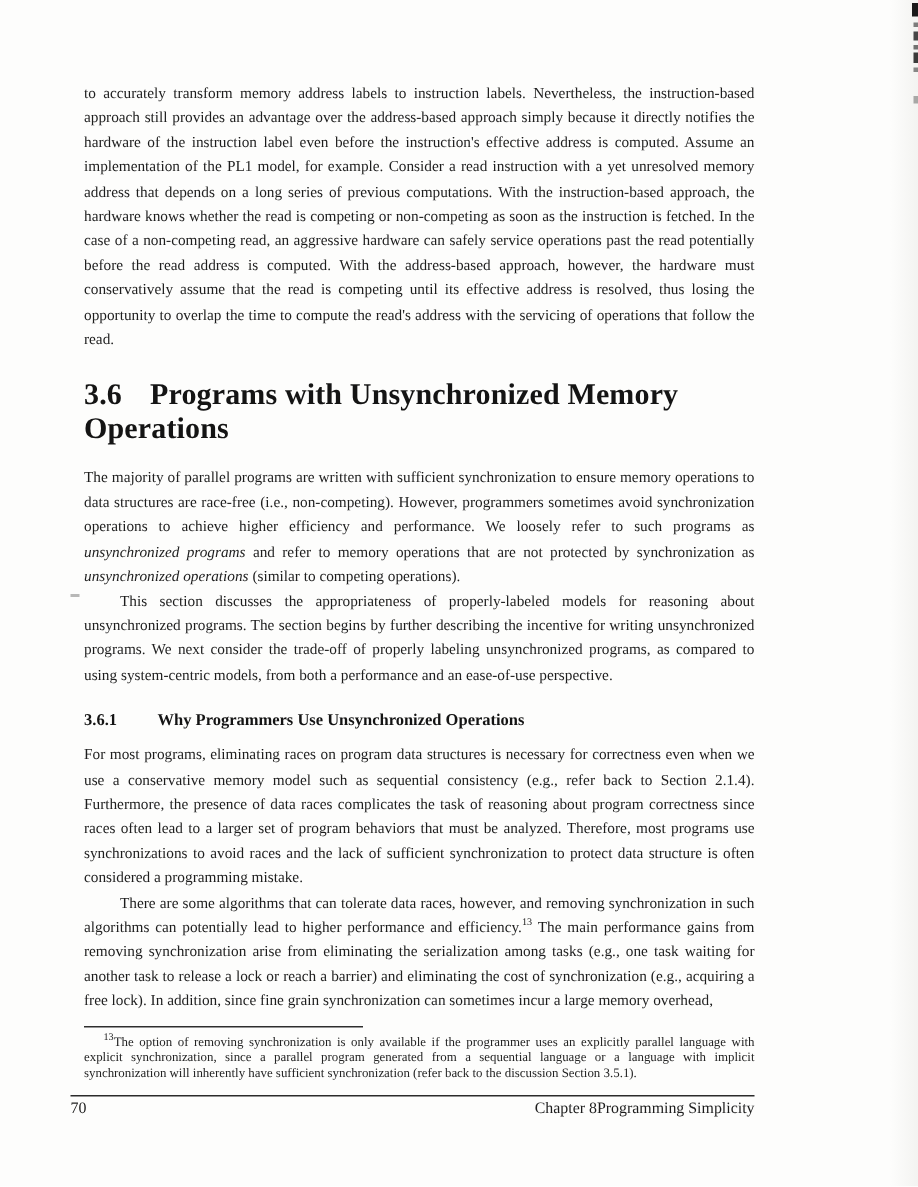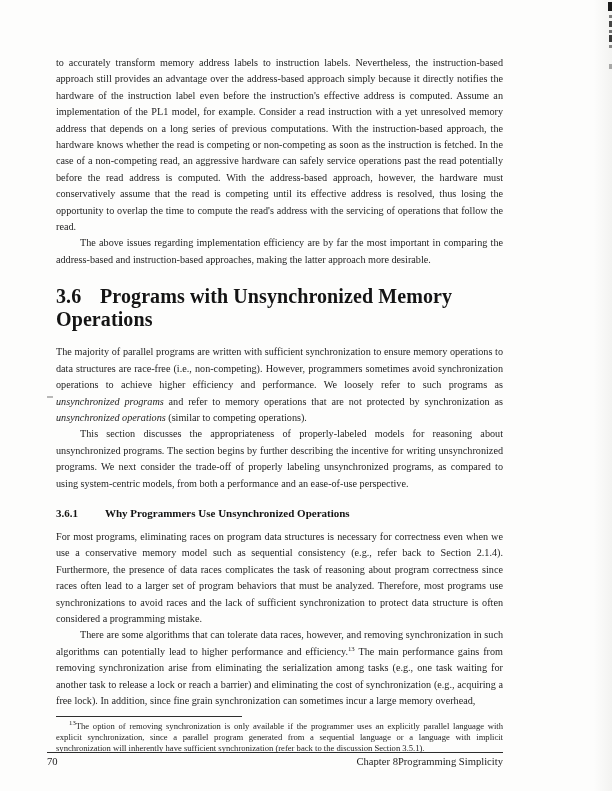--- a/index.html
+++ b/index.html
@@ -55,21 +55,21 @@
     margin: 0;
     font-size: 8.6px;
     line-height: 10.6px;
     text-align: justify;
     text-indent: 13px;
     color: #242424;
   }
   .page-footer {
     position: absolute;
     left: 47px;
-    top: 752px;
+    top: 730px;
     width: 456px;
   }
   .footer-rule { border-top: 1.3px solid #2b2b2b; height: 0; }
   .footer-row {
     display: flex;
     justify-content: space-between;
     align-items: baseline;
     padding-top: 3px;
     font-size: 10.6px;
     color: #1c1c1c;
@@ -105,21 +105,20 @@
       <i class="m4"></i>
       <i class="m5"></i>
       <i class="m6"></i>
       <i class="m7"></i>
   </div>
   <div class="stray-mark"></div>
 
   <main class="text-block">
 
     <p class="body"><span>to accurately transform memory address labels to instruction labels. Nevertheless, the instruction-based approach still provides an advantage over the address-based approach simply because it directly notifies the hardware of the instruction label even before the instruction's effective address is computed. Assume an implementation of the PL1 model, for example. Consider a read instruction with a yet unresolved memory address that depends on a long series of previous computations. With the instruction-based approach, the hardware knows whether the read is competing or non-competing as soon as the instruction is fetched. In the case of a non-competing read, an aggressive hardware can safely service operations past the read potentially before the read address is computed. With the address-based approach, however, the hardware must conservatively assume that the read is competing until its effective address is resolved, thus losing the opportunity to overlap the time to compute the read's address with the servicing of operations that follow the read.</span></p>
-    <p class="body ind"><span>The above issues regarding implementation efficiency are by far the most important in comparing the address-based and instruction-based approaches, making the latter approach more desirable.</span></p>
 
     <h2 class="sec">
       <span class="num">3.6</span><span>Programs with Unsynchronized Memory Operations</span>
     </h2>
 
     <p class="body"><span>The majority of parallel programs are written with sufficient synchronization to ensure memory operations to data structures are race-free (i.e., non-competing). However, programmers sometimes avoid synchronization operations to achieve higher efficiency and performance. We loosely refer to such programs as </span><i>unsynchronized programs</i><span> and refer to memory operations that are not protected by synchronization as </span><i>unsynchronized operations</i><span> (similar to competing operations).</span></p>
     <p class="body ind"><span>This section discusses the appropriateness of properly-labeled models for reasoning about unsynchronized programs. The section begins by further describing the incentive for writing unsynchronized programs. We next consider the trade-off of properly labeling unsynchronized programs, as compared to using system-centric models, from both a performance and an ease-of-use perspective.</span></p>
 
     <h3 class="subsec">
       <span class="num">3.6.1</span><span>Why Programmers Use Unsynchronized Operations</span>

